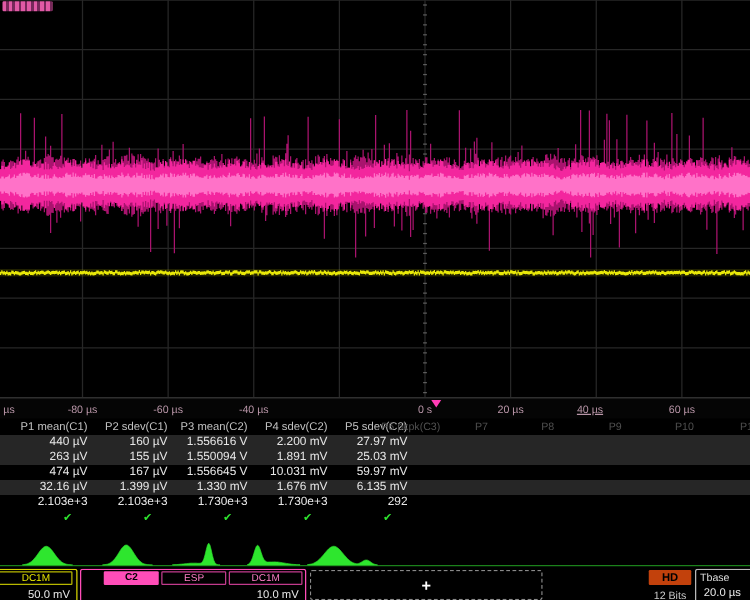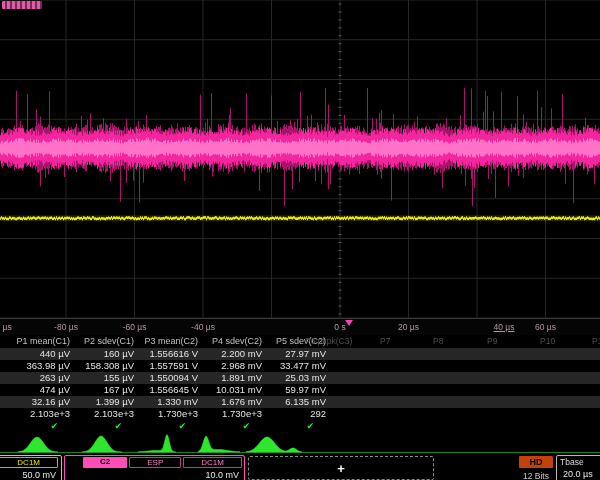--- a/index.html
+++ b/index.html
@@ -179,21 +179,21 @@
 
   <div id="x-axis">
     <div id="trig-marker"></div>
   <div class="xlab" style="left: -2.5px;">-100 µs</div>
       <div class="xlab" style="left: 66px;">-80 µs</div>
       <div class="xlab" style="left: 134.5px;">-60 µs</div>
       <div class="xlab" style="left: 203px;">-40 µs</div>
       <div class="xlab" style="left: 282px; margin-top: 16px;">-20 µs</div>
       <div class="xlab" style="left: 340px;">0 s</div>
       <div class="xlab" style="left: 408.5px;">20 µs</div>
-      <div class="xlab" style="left: 504px; text-decoration: underline;">40 µs</div>
+      <div class="xlab" style="left: 472px; text-decoration: underline;">40 µs</div>
       <div class="xlab" style="left: 545.5px;">60 µs</div>
     </div>
 
   <div id="mtable">
       <div class="trow thead">
         <div class="tspacer"></div>
         <div class="tcell th">P1 mean(C1)</div>
         <div class="tcell th">P2 sdev(C1)</div>
         <div class="tcell th">P3 mean(C2)</div>
         <div class="tcell th">P4 sdev(C2)</div>
@@ -206,28 +206,20 @@
         <div class="dimh" style="left: 592px;">P11</div>
       </div>
       <div class="trow stripe">
         <div class="tspacer"></div>
         <div class="tcell">440 µV</div>
         <div class="tcell">160 µV</div>
         <div class="tcell">1.556616 V</div>
         <div class="tcell">2.200 mV</div>
         <div class="tcell">27.97 mV</div>
       </div>
-      <div class="trow ">
-        <div class="tspacer"></div>
-        <div class="tcell">363.98 µV</div>
-        <div class="tcell">158.308 µV</div>
-        <div class="tcell">1.557591 V</div>
-        <div class="tcell">2.968 mV</div>
-        <div class="tcell">33.477 mV</div>
-      </div>
       <div class="trow stripe">
         <div class="tspacer"></div>
         <div class="tcell">263 µV</div>
         <div class="tcell">155 µV</div>
         <div class="tcell">1.550094 V</div>
         <div class="tcell">1.891 mV</div>
         <div class="tcell">25.03 mV</div>
       </div>
       <div class="trow ">
         <div class="tspacer"></div>

